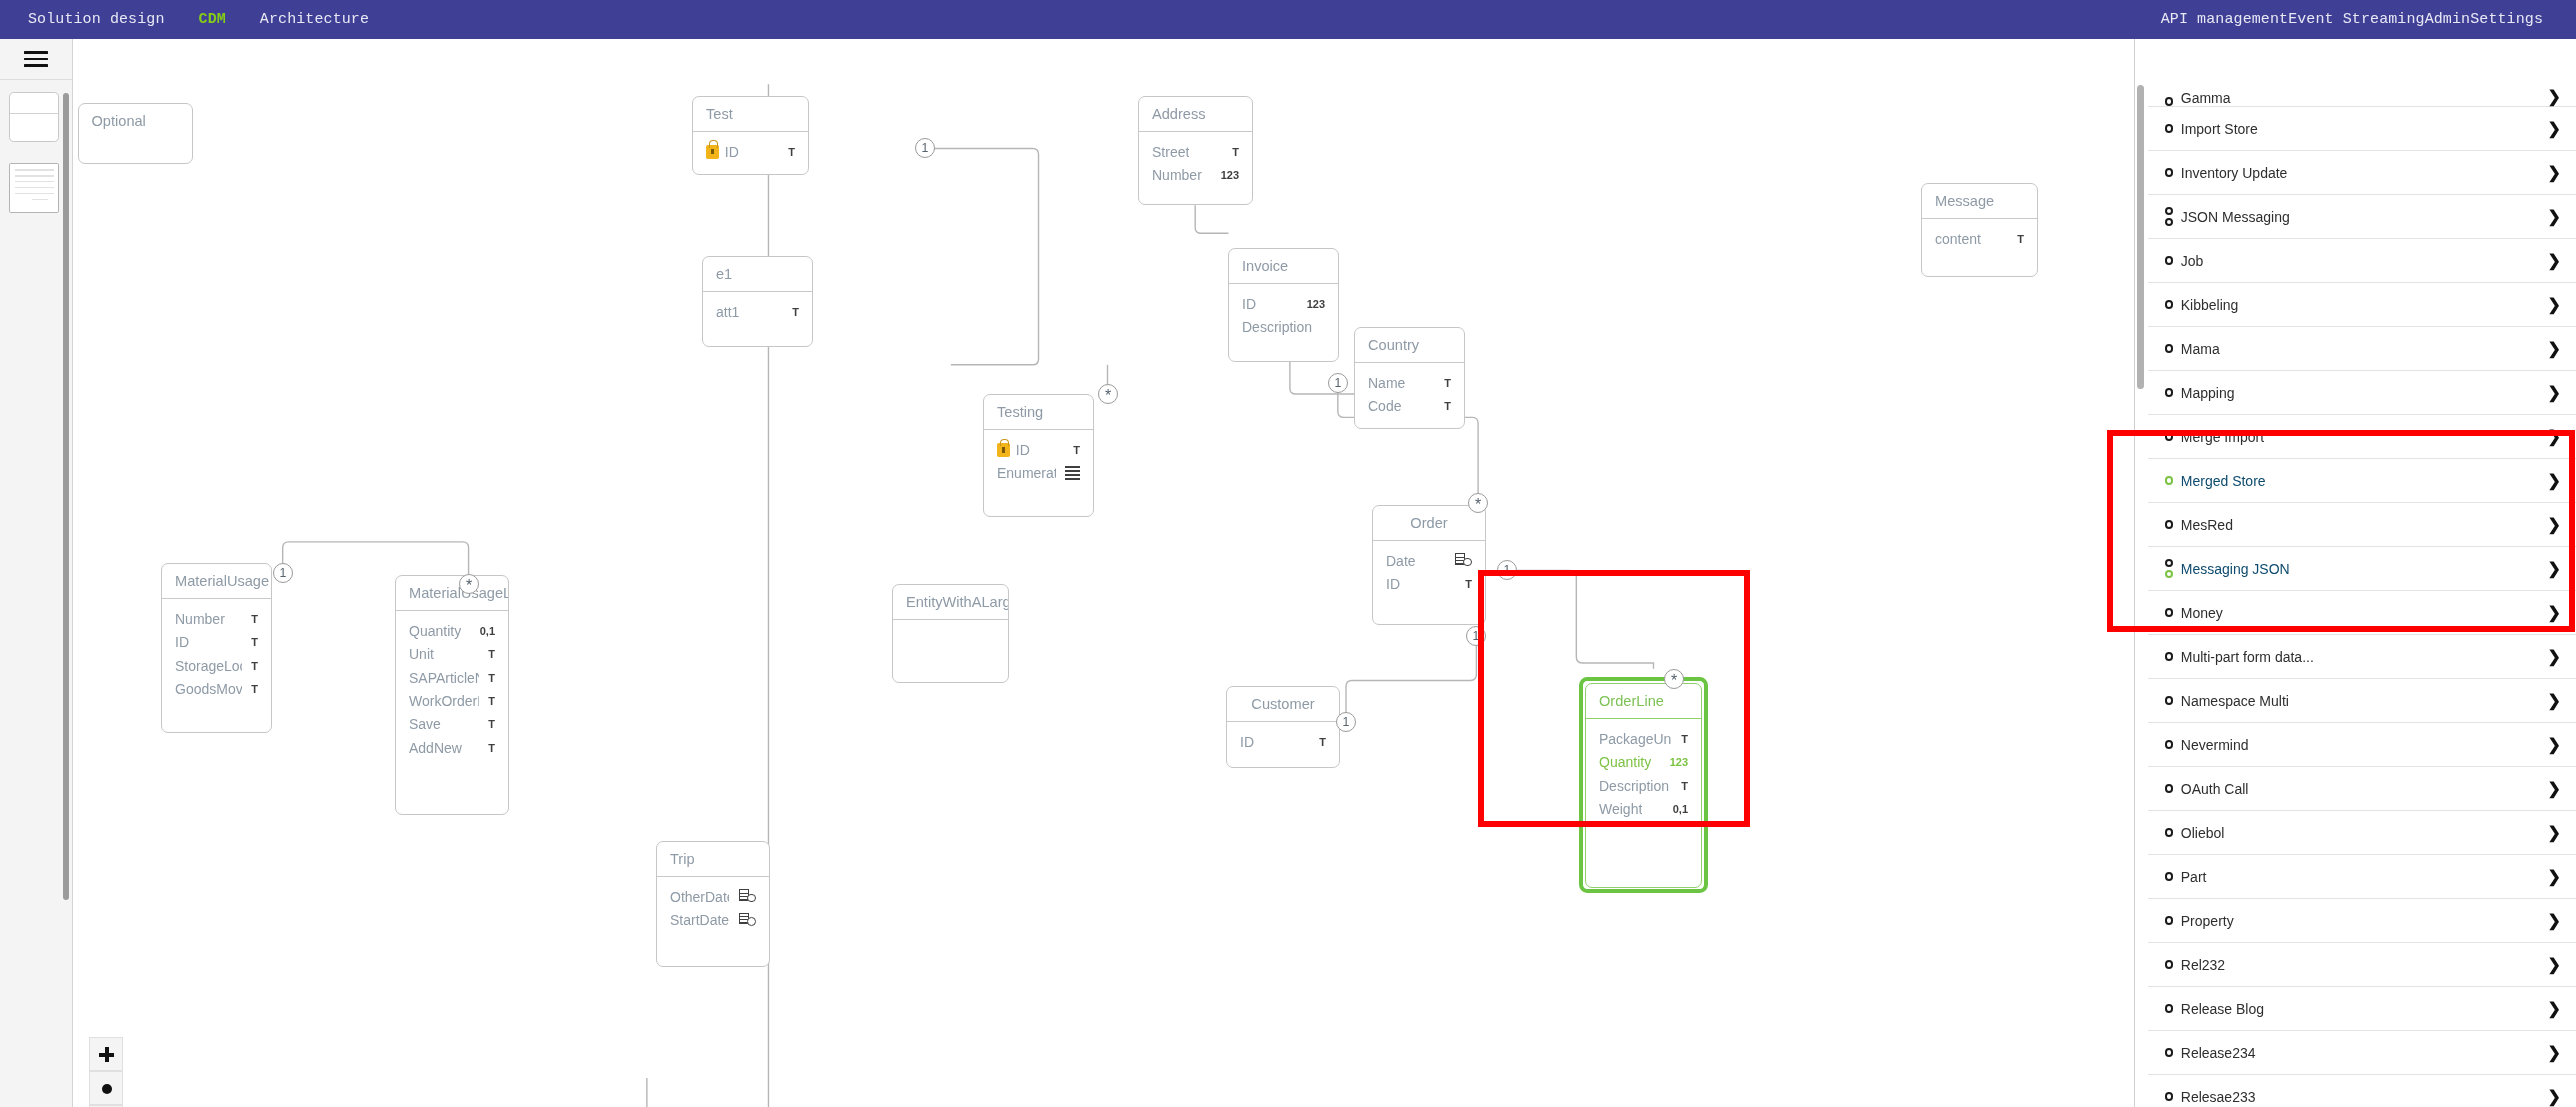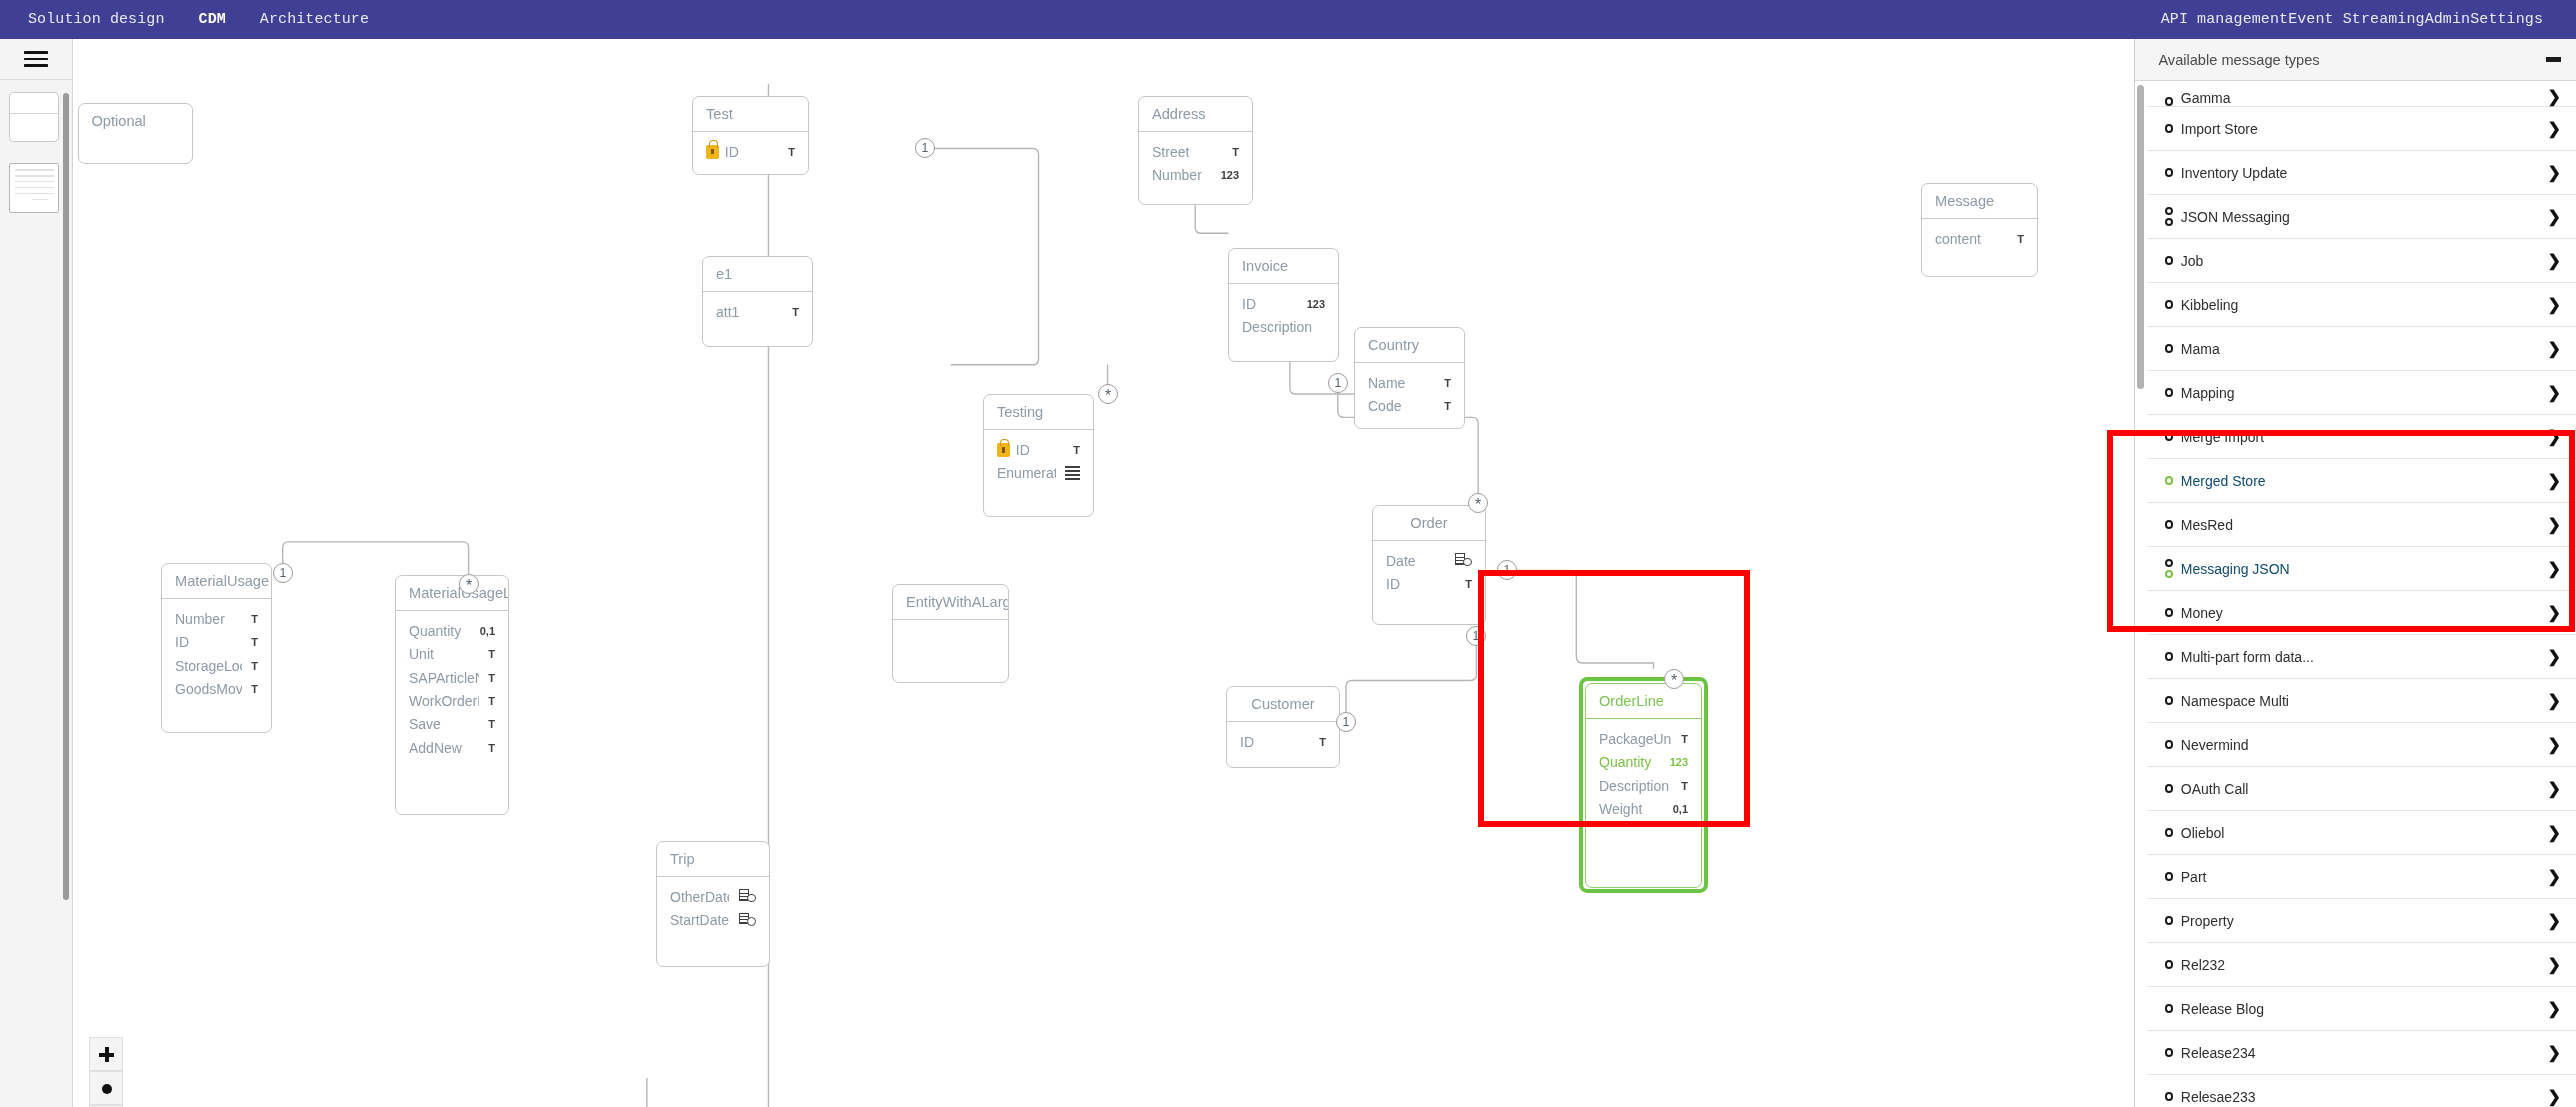--- a/index.html
+++ b/index.html
@@ -6,21 +6,21 @@
   html,body { width:2576px; height:1107px; overflow:hidden; background:#fff;
     font-family:"Liberation Sans", sans-serif; }
 
   
   .topbar { position:absolute; left:0; top:0; width:2576px; height:39px;
     background:#3f3f96; display:flex; align-items:center; }
   .topbar .left { display:flex; align-items:center; padding-left:28px; gap:34px; }
   .topbar .right { margin-left:auto; display:flex; align-items:center;
     padding-right:33px; }
   .navitem { color:#e8e8f5; font-size:15px; letter-spacing:0.1px; white-space:nowrap;font-family:Liberation Mono, monospace; }
-  .navitem.active { color:#ffffff; font-weight:bold; }
+  .navitem.active { color:#84cc16; font-weight:bold; }
 
   
   .palette { position:absolute; left:0; top:39px; width:73px; height:1069px;
     background:#f4f4f4; border-right:0.6px solid #d4d4d4; }
   .palette-head { height:41px; border-bottom:0.6px solid #dcdcdc;
     display:flex; align-items:center; justify-content:center; background:#f4f4f4;}
   .burger { width:24.6px; }
   .burger i { display:block; height:2.9px; background:#111; margin:3.5px 0; border-radius:0.6px; }
   .palette-body { padding:11.7px 9.4px; }
   .shape-entity { width:50px; height:50px; background:#fff; border:0.6px solid #c8c8c8;
@@ -412,24 +412,20 @@
     </div>
 
   <div class="zoomctl" style="left:15px; top:953px;">
     <button class="zb-plus"></button>
     <button class="zb-dot"></button>
     <button class="zb-minus"></button>
   </div>
 </div>
 
 <div class="rpanel">
-  <div class="rpanel-head">
-    <div class="t">Available message types</div>
-    <div class="collapse-ico"></div>
-  </div>
   <div class="rlist" id="msg-list">
       <div class="rrow" style="height: 26px; align-items: flex-end;">
         <span class="ico">
           <b class=""></b>
         </span>
         <span class="lbl">Gamma</span>
         <span class="chev">❯</span>
       </div>
       <div class="rrow">
         <span class="ico">

